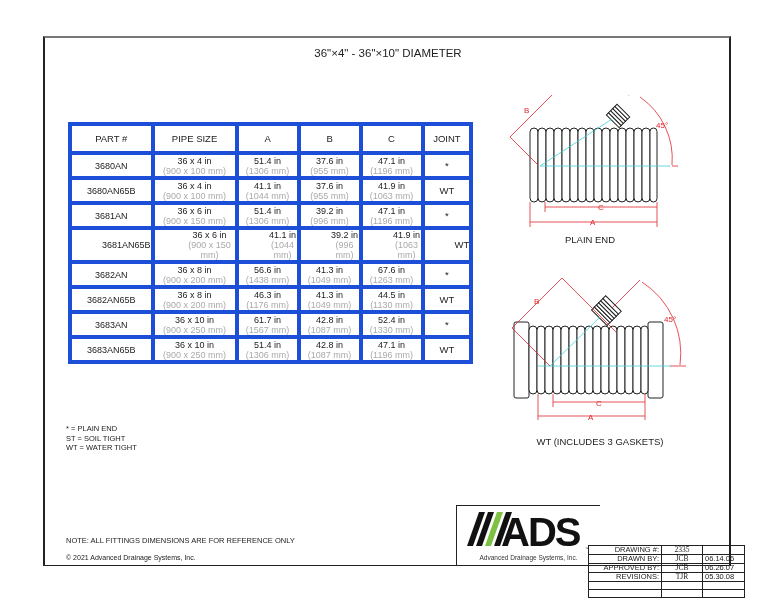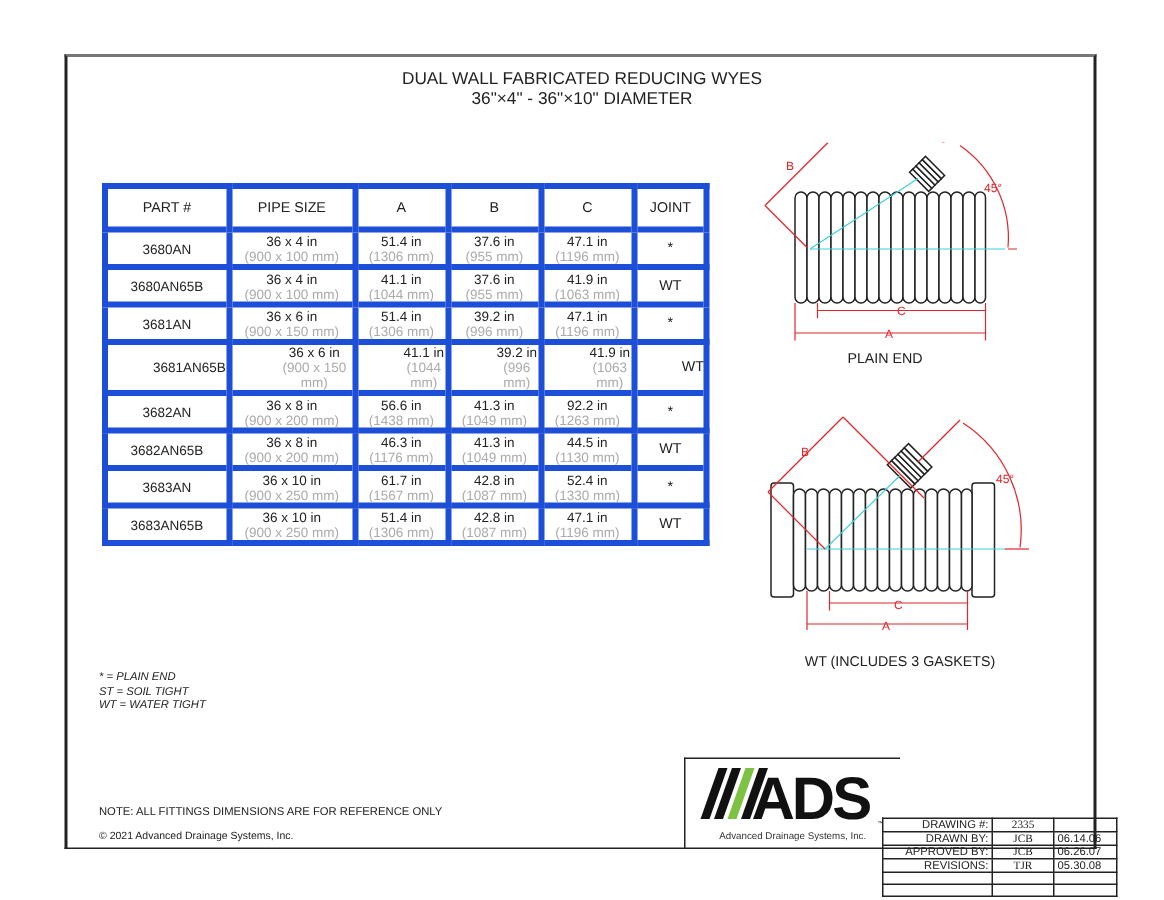--- a/index.html
+++ b/index.html
@@ -17,40 +17,39 @@
   table.spec td { height: 21px; line-height: 10px; }
   .c-part { width: 76px; } .c-size { width: 80px; } .c-a { width: 58px; }
   .c-b { width: 58px; } .c-c { width: 58px; } .c-j { width: 42px; }
   .mm { color: #aaa; display: block; }
   .in { display: block; }
   tr.sep-thick td { border-bottom: 3px solid #888; }
   tr.sep-double td { border-bottom: 3px double #222; padding-left: 30px; }
   .joint { font-size: 9.5px; }
   .drawing { position: absolute; }
   .caption { position: absolute; font-size: 9.5px; color: #222; text-align: center; }
-  .legend { position: absolute; left: 66px; top: 446px; font-size: 7.5px; line-height: 9.5px; color: #222; font-style: italic; }
+  .legend { position: absolute; left: 66px; top: 424px; font-size: 7.5px; line-height: 9.5px; color: #222; }
   .note { position: absolute; left: 66px; top: 536px; font-size: 7.5px; color: #222; }
   .copyright { position: absolute; left: 66px; top: 554px; font-size: 7px; color: #222; }
   .tb-logo { position: absolute; left: 456px; top: 505px; width: 144px; height: 61px;
              border-top: 1px solid #222; border-left: 1px solid #222; box-sizing: border-box; }
   .tb-logo .company { position: absolute; left: 0; right: 0; bottom: 5px; text-align: center;
                       font-size: 6.5px; color: #333; }
   table.tb { position: absolute; left: 588px; top: 505px; border-collapse: collapse; font-size: 7.5px; margin-top: 40px; }
   table.tb td { border: 1px solid #222; height: 7px; line-height: 8px; padding: 0 2px; }
   .tb-label { width: 68px; text-align: right; }
   .tb-name { width: 36px; text-align: center; font-family: Liberation Serif, serif; }
   .tb-date { width: 37px; text-align: left; }
 </style>
 </head>
 <body>
 
 <div class="frame"></div>
 
 <div class="title">
-  <div>DUAL WALL FABRICATED REDUCING WYES</div>
   <div>36"×4" - 36"×10" DIAMETER</div>
 </div>
 
 <table class="spec">
   <thead>
     <tr>
       <th class="c-part">PART #</th>
       <th class="c-size">PIPE SIZE</th>
       <th class="c-a">A</th>
       <th class="c-b">B</th>
@@ -147,21 +146,21 @@
         </td>
       <td>
           <span class="in">56.6 in</span>
           <span class="mm">(1438 mm)</span>
         </td>
       <td>
           <span class="in">41.3 in</span>
           <span class="mm">(1049 mm)</span>
         </td>
       <td>
-          <span class="in">92.2 in</span>
+          <span class="in">67.6 in</span>
           <span class="mm">(1263 mm)</span>
         </td>
       <td class="joint">*</td>
     </tr>
     <tr class="sep-thick">
       <td>3682AN65B</td>
       <td>
           <span class="in">36 x 8 in</span>
           <span class="mm">(900 x 200 mm)</span>
         </td>

